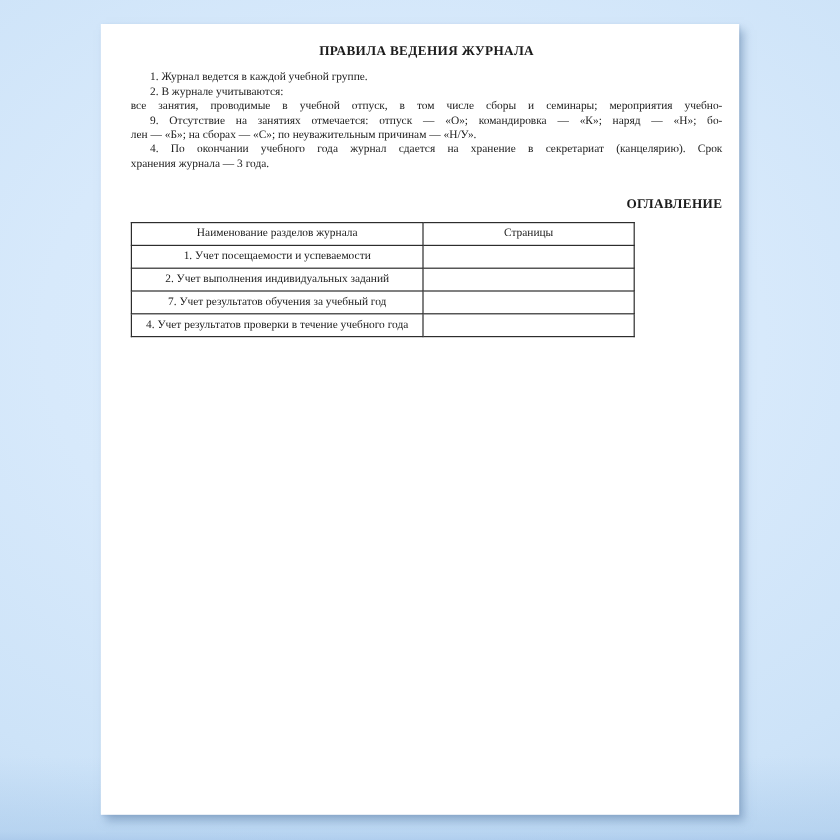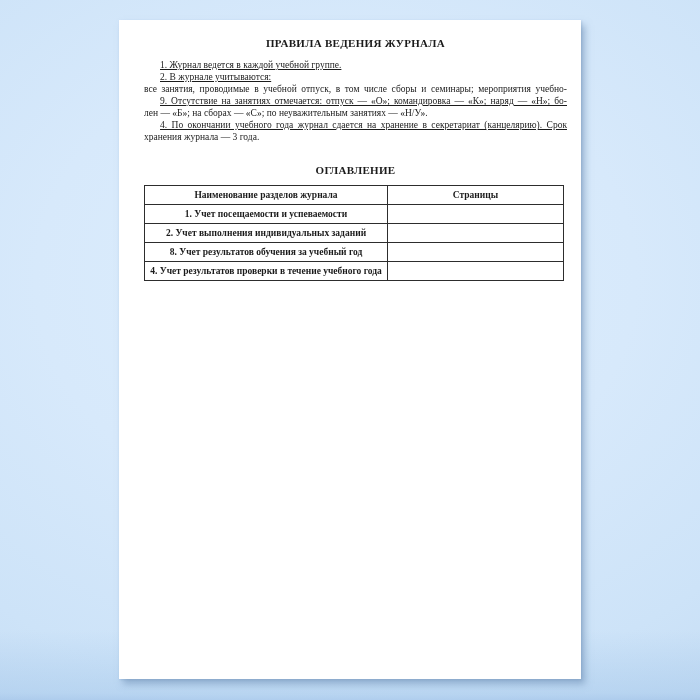--- a/index.html
+++ b/index.html
@@ -9,21 +9,21 @@
     overflow: hidden;
     font-family: "Liberation Serif", "DejaVu Serif", serif;
     background:
       linear-gradient(180deg, rgba(255,255,255,0) 90%, rgba(150,190,230,0.35) 99%, rgba(140,180,225,0.45) 100%),
       radial-gradient(ellipse 95% 75% at 48% 40%, #ddeefd 0%, #d7e9fb 45%, #cde3f8 80%, #c6ddf4 100%);
   }
   .page {
     position: relative;
     top: 20px;
     margin: 0 auto;
-    width: 462px;
+    width: 532px;
     height: 659px;
     box-sizing: border-box;
     background: #ffffff;
     box-shadow: 4px 5px 7px rgba(106,138,176,0.55), 1px 1px 2px rgba(130,160,200,0.35);
     padding: 17px 14px 0 25px;
     color: #1b1b1b;
   }
   .doc-title {
     margin: 0;
     font-size: 11px;
@@ -32,41 +32,41 @@
     text-align: center;
     letter-spacing: 0.3px;
   }
   .rules {
     margin-top: 9px;
     font-size: 9.5px;
     line-height: 12.05px;
   }
   .line { text-align: left; }
   .line.justify { text-align: justify; text-align-last: justify; }
-  .line.indent { text-indent: 16px; text-decoration: underline; }
+  .line.indent { text-indent: 16px; }
   .toc-heading {
     margin: 21px 0 0 0;
     font-size: 11px;
     font-weight: bold;
     line-height: 13px;
-    text-align: center;
+    text-align: right;
     letter-spacing: 0.3px;
   }
   table.toc-table {
     margin-top: 8px;
     border-collapse: collapse;
     width: 419px;
     font-size: 9.5px;
     table-layout: fixed;
   }
   .toc-table th, .toc-table td {
     border: 1px solid #2d2d2d;
     height: 18px;
     padding: 0 4px;
-    font-weight: bold;
+    font-weight: normal;
     vertical-align: middle;
     overflow: hidden;
     white-space: nowrap;
   }
   .toc-table th { text-align: center; }
   .toc-table col.name-col  { width: 243px; }
   .toc-table col.pages-col { width: 176px; }
   .toc-table td.name-cell { text-align: center; }
   .toc-table td.pages-cell { text-align: center; }
 </style>
@@ -75,21 +75,21 @@
 
 <div class="page">
 
   <h1 class="doc-title">ПРАВИЛА ВЕДЕНИЯ ЖУРНАЛА</h1>
 
   <div class="rules">
     <div class="line indent">1. Журнал ведется в каждой учебной группе.</div>
     <div class="line indent">2. В журнале учитываются:</div>
     <div class="line justify">все занятия, проводимые в учебной отпуск, в том числе сборы и семинары; мероприятия учебно-</div>
     <div class="line indent justify">9. Отсутствие на занятиях отмечается: отпуск — «О»; командировка — «К»; наряд — «Н»; бо-</div>
-    <div class="line">лен — «Б»; на сборах — «С»; по неуважительным занятиях — «Н/У».</div>
+    <div class="line">лен — «Б»; на сборах — «С»; по неуважительным причинам — «Н/У».</div>
     <div class="line indent justify">4. По окончании учебного года журнал сдается на хранение в секретариат (канцелярию). Срок</div>
     <div class="line">хранения журнала — 3 года.</div>
   </div>
 
   <h2 class="toc-heading">ОГЛАВЛЕНИЕ</h2>
 
   <table class="toc-table">
     <colgroup>
       <col class="name-col">
       <col class="pages-col">
@@ -103,21 +103,21 @@
     <tbody>
       <tr>
         <td class="name-cell">1. Учет посещаемости и успеваемости</td>
         <td class="pages-cell"></td>
       </tr>
       <tr>
         <td class="name-cell">2. Учет выполнения индивидуальных заданий</td>
         <td class="pages-cell"></td>
       </tr>
       <tr>
-        <td class="name-cell">8. Учет результатов обучения за учебный год</td>
+        <td class="name-cell">7. Учет результатов обучения за учебный год</td>
         <td class="pages-cell"></td>
       </tr>
       <tr>
         <td class="name-cell">4. Учет результатов проверки в течение учебного года</td>
         <td class="pages-cell"></td>
       </tr>
     </tbody>
   </table>
 
 </div>

